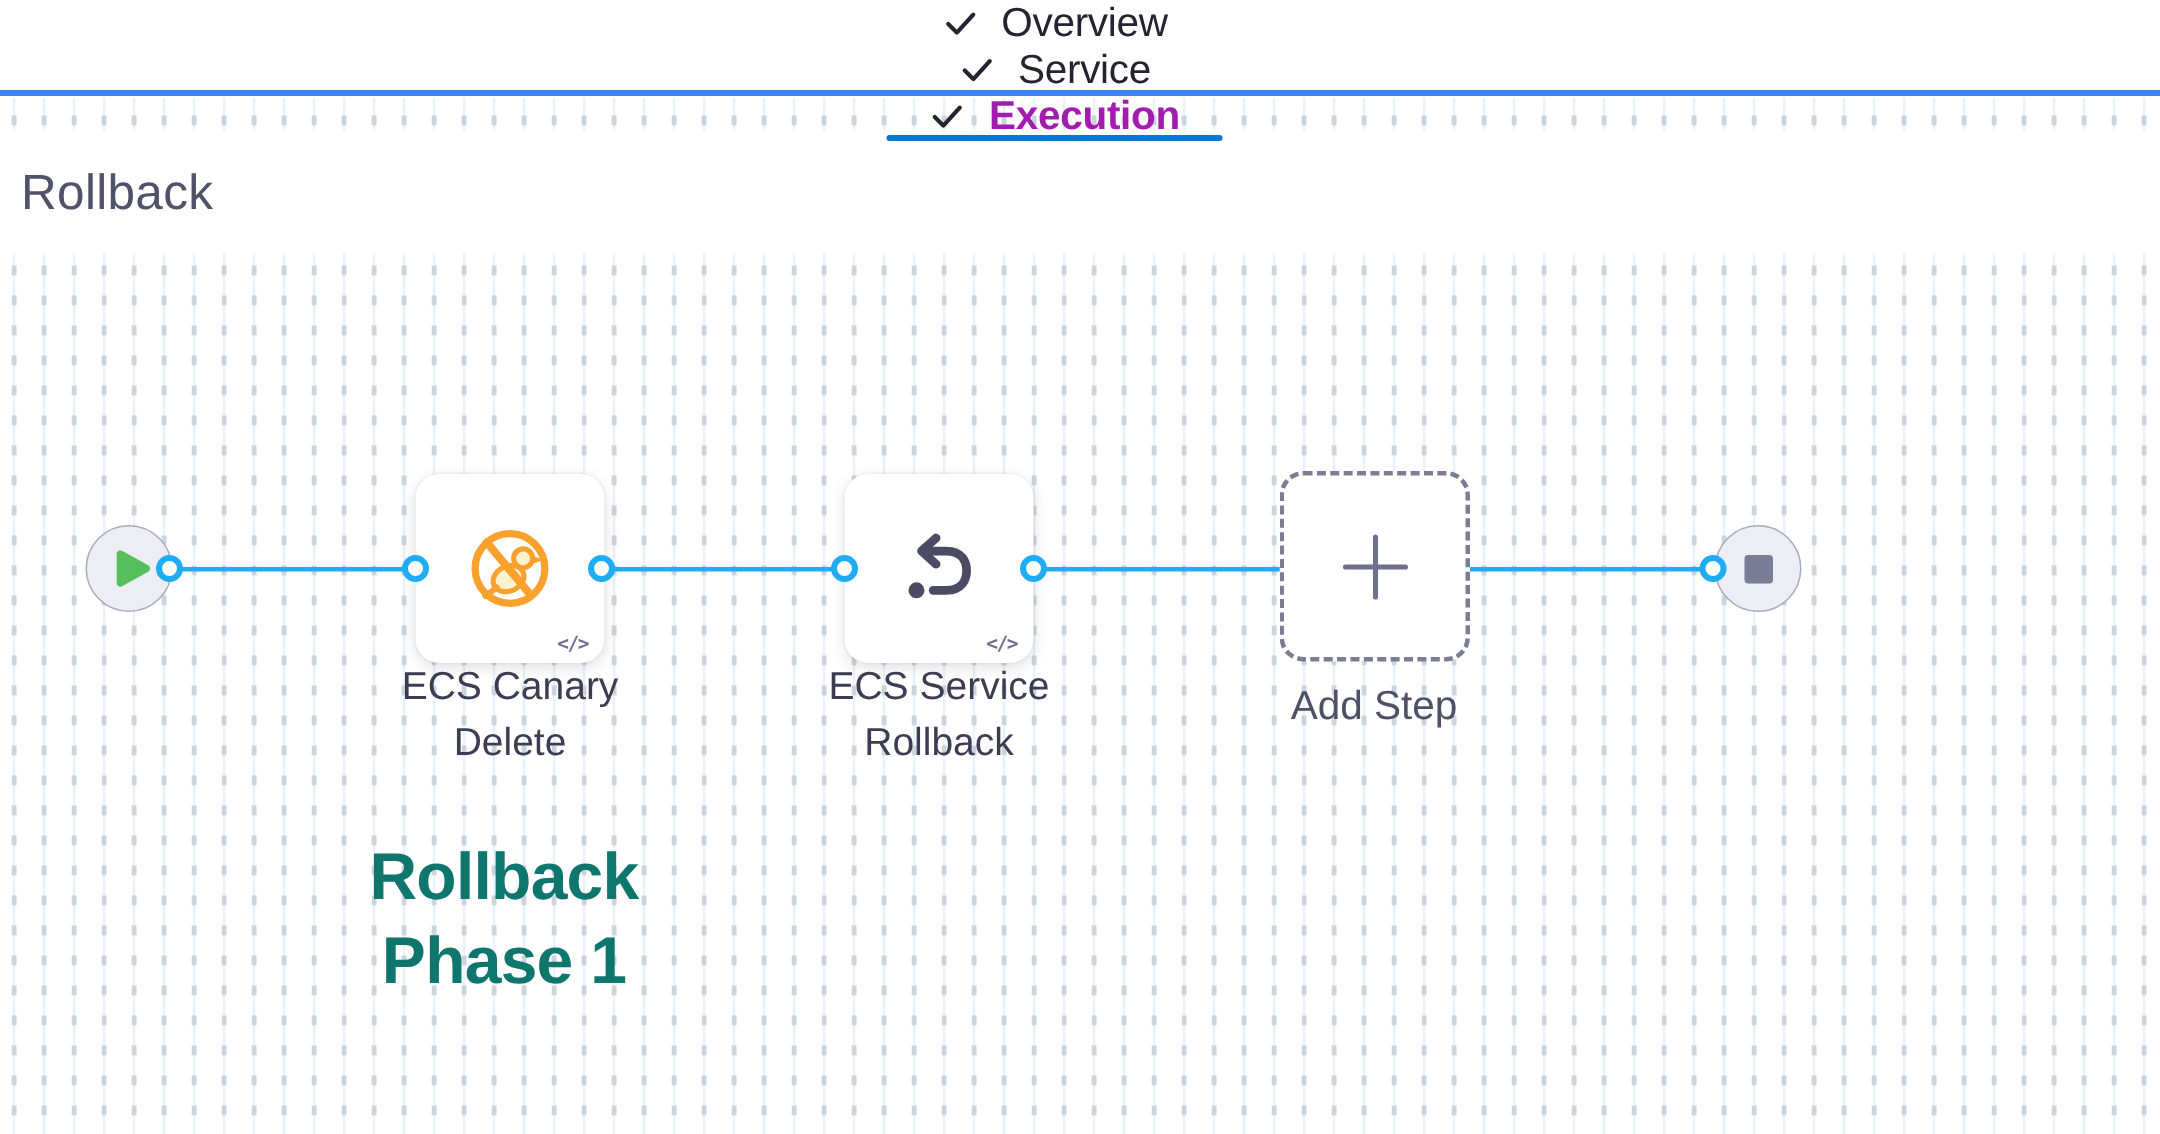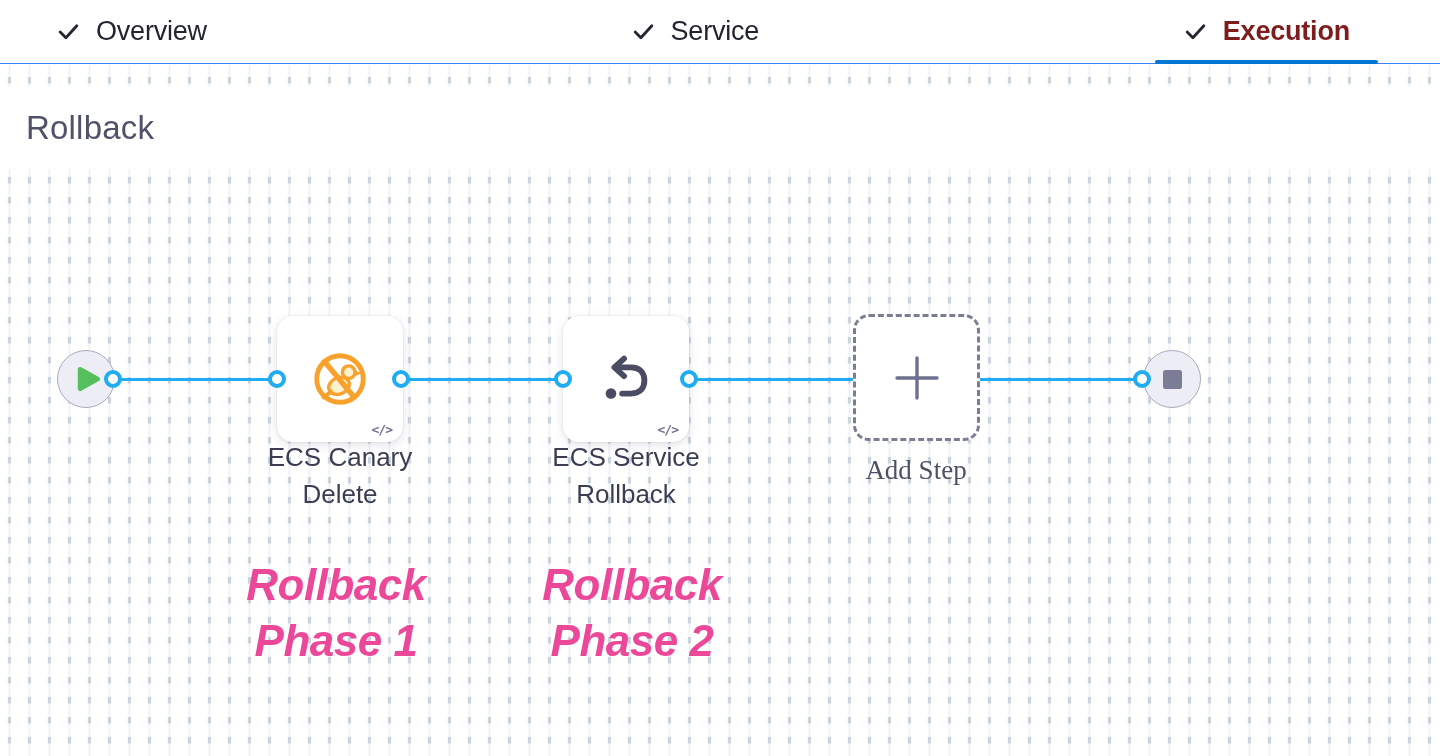--- a/index.html
+++ b/index.html
@@ -4,42 +4,43 @@
 <style>
   html,body{margin:0;padding:0;}
   body{
     width:1440px;height:756px;overflow:hidden;background:#ffffff;
     font-family:"Liberation Sans", sans-serif;position:relative;
     -webkit-font-smoothing:antialiased;
   }
   
   .tabbar{
     position:absolute;top:0;left:0;right:0;height:64px;background:#fff;
-    border-bottom:1px solid #3b82f6;display:flex;align-items:center;
+    border-bottom:4px solid #3b82f6;display:flex;align-items:center;
     justify-content:space-between;padding:0 62px 0 28px;box-sizing:border-box;
     z-index:10;
+    flex-direction:column;
   }
   .tab{
     display:flex;align-items:center;gap:15px;height:100%;padding:0 28px;
     position:relative;cursor:pointer;white-space:nowrap;
   }
   .tab .label{font-size:27px;color:#22242f;font-weight:400;letter-spacing:-0.2px;}
-  .tab.active .label{font-weight:700;color:#7f1d1d;}
+  .tab.active .label{font-weight:700;color:#a21caf;}
   .tab.active::after{
     content:"";position:absolute;left:0;right:0;bottom:-1px;height:4px;
     background:#0278d5;border-radius:3px;
   }
   .check{width:25px;height:25px;flex:0 0 auto;}
   .check path{fill:none;stroke:#23252f;stroke-width:2.7;stroke-linecap:round;stroke-linejoin:round;}
   
   .canvas{position:absolute;top:65px;left:0;right:0;bottom:0;background:#fff;}
   .grid-svg{position:absolute;inset:0;width:100%;height:100%;z-index:0;}
   .section-band{position:absolute;left:0;right:0;top:22px;height:82px;background:#fff;z-index:1;
     display:flex;align-items:center;}
-  .section-title{font-size:33px;color:#50526a;font-weight:400;padding-left:26px;letter-spacing:0.2px;}
+  .section-title{font-size:33px;color:#50526a;font-weight:400;padding-left:14px;letter-spacing:0.2px;}
   
   .edge{position:absolute;height:3px;background:#1facf2;z-index:4;top:312.5px;}
   .port{
     position:absolute;width:10px;height:10px;background:#fff;
     border:4.5px solid #1facf2;border-radius:50%;z-index:6;top:304.5px;
   }
   
   .round-node{
     position:absolute;width:58px;height:58px;border-radius:50%;
     background:#edeef5;border:1.5px solid #a9aabf;box-sizing:border-box;
@@ -60,25 +61,25 @@
     border:3px dashed #7b7d93;border-radius:16px;box-sizing:border-box;
     display:flex;align-items:center;justify-content:center;z-index:5;cursor:pointer;
   }
   
   .step-label{
     position:absolute;width:180px;text-align:center;font-size:26px;line-height:37px;
     color:#3c3d52;z-index:3;top:374px;
   }
   .add-label{
     position:absolute;width:200px;left:816px;top:390px;text-align:center;
-    font-size:27px;color:#4e5065;z-index:3;font-family:Liberation Serif, serif;
+    font-size:27px;color:#4e5065;z-index:3;
   }
   .annotation{
     position:absolute;width:220px;text-align:center;font-size:44px;line-height:56px;
-    font-weight:700;color:#ec4899;z-index:3;top:492px;letter-spacing:-0.5px;font-style:italic;
+    font-weight:700;color:#0f766e;z-index:3;top:492px;letter-spacing:-0.5px;
   }
 </style>
 </head>
 <body>
 
 <div class="tabbar">
   <div class="tab">
     <svg class="check" viewBox="0 0 24 24">
         <path d="M4 12.5 L9.5 18 L20 6.5"></path>
       </svg>
@@ -160,15 +161,14 @@
   <div class="port" style="left:391.5px;"></div>
   <div class="port" style="left:553.5px;"></div>
   <div class="port" style="left:679.5px;"></div>
   <div class="port" style="left:1132.5px;"></div>
 
   <div class="step-label" style="left:250px;">ECS Canary Delete</div>
   <div class="step-label" style="left:536px;">ECS Service Rollback</div>
   <div class="add-label">Add Step</div>
 
   <div class="annotation" style="left:226px;">Rollback Phase 1</div>
-  <div class="annotation" style="left:522px;">Rollback Phase 2</div>
 
 </div>
 
 </body></html>

